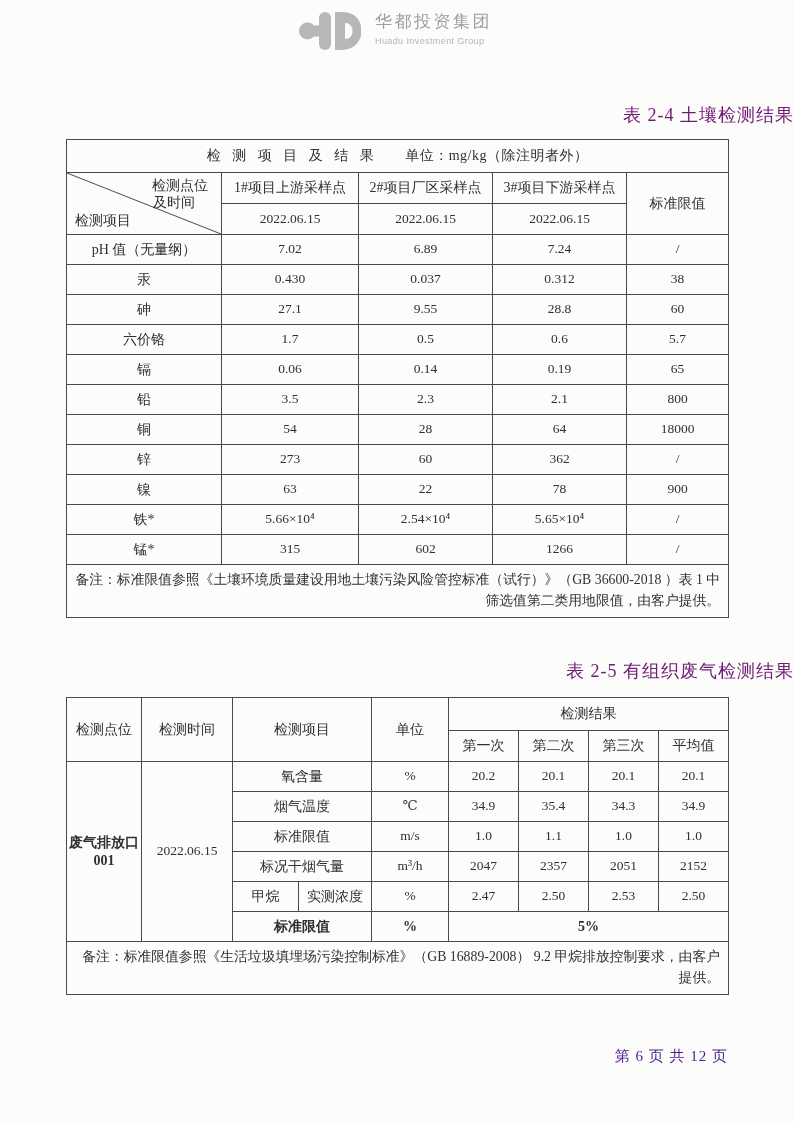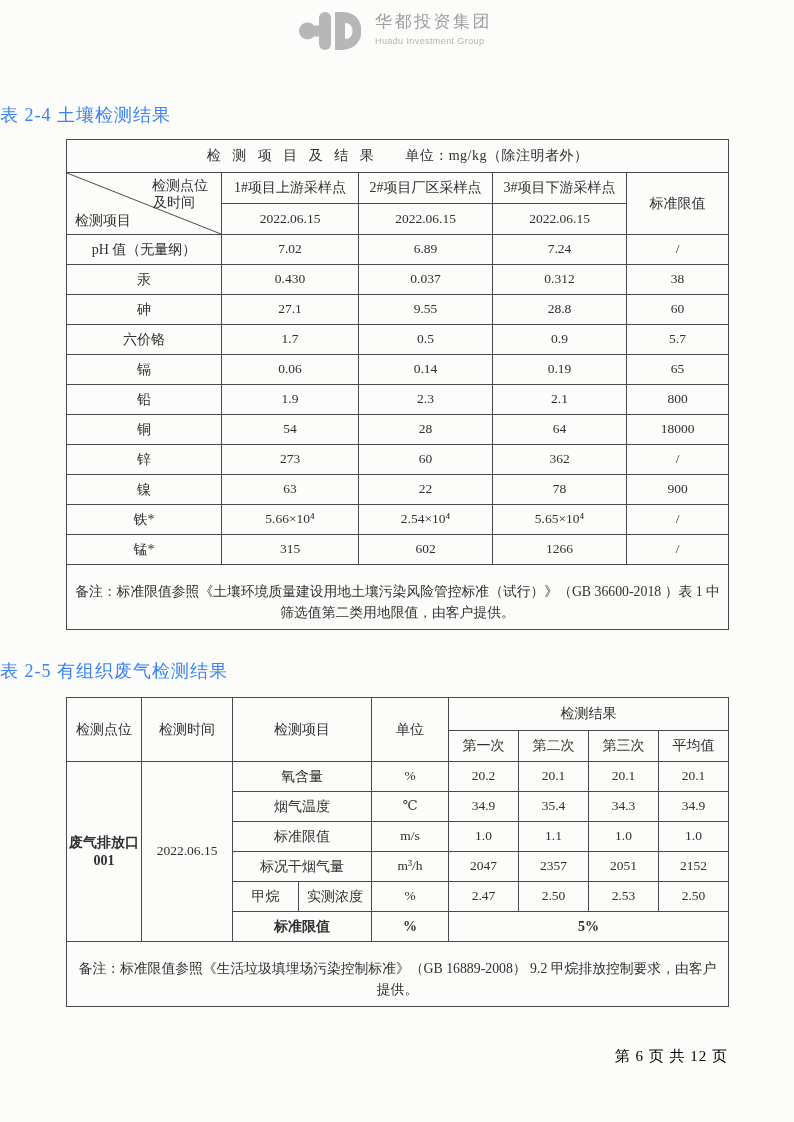--- a/index.html
+++ b/index.html
@@ -7,21 +7,21 @@
     position:relative;width:794px;height:1122px;margin:0 auto;
     background:#fcfcfa;overflow:hidden;
     font-family:"Liberation Serif","DejaVu Serif",serif;color:#303030;
   }
   
   .logo{position:absolute;left:299px;top:10px;display:flex;gap:14px;}
   .logo-mark{width:62px;height:42px;}
   .logo-text .cn{font-size:17px;color:#9d9d9d;letter-spacing:2.5px;font-family:"Liberation Sans","DejaVu Sans",sans-serif;}
   .logo-text .en{font-size:9px;color:#b3b3b3;margin-top:3px;letter-spacing:0.4px;font-family:"Liberation Sans","DejaVu Sans",sans-serif;}
   
-  .tbl-title{position:absolute;left:0;width:100%;text-align:left;font-size:18px;letter-spacing:1px;color:#3b82f6;}
+  .tbl-title{position:absolute;left:0;width:100%;text-align:right;font-size:18px;letter-spacing:1px;color:#701a75;}
   #title1{top:103px;}
   #title2{top:659px;}
   
   table{border-collapse:collapse;table-layout:fixed;position:absolute;left:66px;background:transparent;}
   table{border:1.5px solid #3d3d3d;}
   td{border:1px solid #4a4a4a;text-align:center;vertical-align:middle;
      font-size:14px;padding:0 2px;overflow:hidden;line-height:1.25;}
   #t1{top:139px;width:662px;}
   #t2{top:697px;width:662px;}
   tr.hrow1 td{height:32px;}
@@ -32,25 +32,25 @@
   .hunit{margin-left:24px;letter-spacing:0.5px;}
   
   .corner{position:relative;padding:0;}
   .corner svg{position:absolute;left:0;top:0;width:100%;height:100%;}
   .corner .c-top{position:absolute;top:4px;right:13px;font-size:14px;}
   .corner .c-top2{position:absolute;top:21px;right:26px;font-size:14px;}
   .corner .c-bottom{position:absolute;bottom:5px;left:8px;font-size:14px;}
   .limit-val{font-weight:normal;font-size:13.5px;}
   .limit-val.nb{font-weight:normal;}
   .num{font-size:13.5px;}
-  td.note{ text-align:center;font-size:13.8px;padding:17px 8px 6px 8px;line-height:1.5;height:auto;}
+  td.note{ text-align:right;font-size:13.8px;padding:5px 8px 6px 8px;line-height:1.5;height:auto;}
   .bold{font-weight:bold;}
   .wrapcell{padding:0 0;font-weight:bold;}
   
-  .footer{position:absolute;top:1047px;right:66px;font-size:15px;letter-spacing:1px;color:#000000;}
+  .footer{position:absolute;top:1047px;right:66px;font-size:15px;letter-spacing:1px;color:#4c1d95;}
 </style>
 </head>
 <body>
 
 <div class="page">
 
   <div class="logo">
     <svg class="logo-mark" viewBox="0 0 62 42" aria-hidden="true">
       <g fill="#b7b7b7">
         <circle cx="8.5" cy="21" r="8.5"></circle>
@@ -121,33 +121,33 @@
       <td>砷</td>
       <td class="num">27.1</td>
       <td class="num">9.55</td>
       <td class="num">28.8</td>
       <td class="limit-val">60</td>
     </tr>
     <tr class="r">
       <td>六价铬</td>
       <td class="num">1.7</td>
       <td class="num">0.5</td>
-      <td class="num">0.9</td>
+      <td class="num">0.6</td>
       <td class="limit-val">5.7</td>
     </tr>
     <tr class="r">
       <td>镉</td>
       <td class="num">0.06</td>
       <td class="num">0.14</td>
       <td class="num">0.19</td>
       <td class="limit-val">65</td>
     </tr>
     <tr class="r">
       <td>铅</td>
-      <td class="num">1.9</td>
+      <td class="num">3.5</td>
       <td class="num">2.3</td>
       <td class="num">2.1</td>
       <td class="limit-val">800</td>
     </tr>
     <tr class="r">
       <td>铜</td>
       <td class="num">54</td>
       <td class="num">28</td>
       <td class="num">64</td>
       <td class="limit-val">18000</td>

